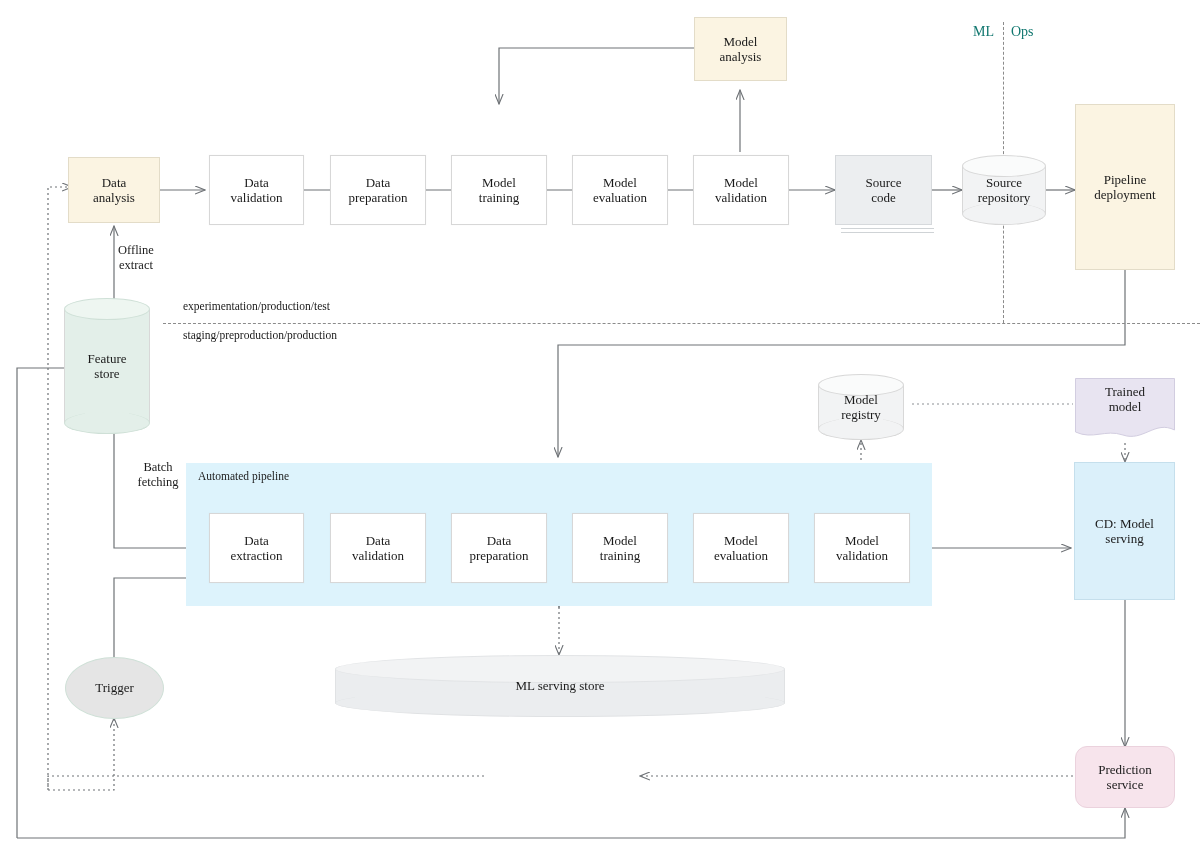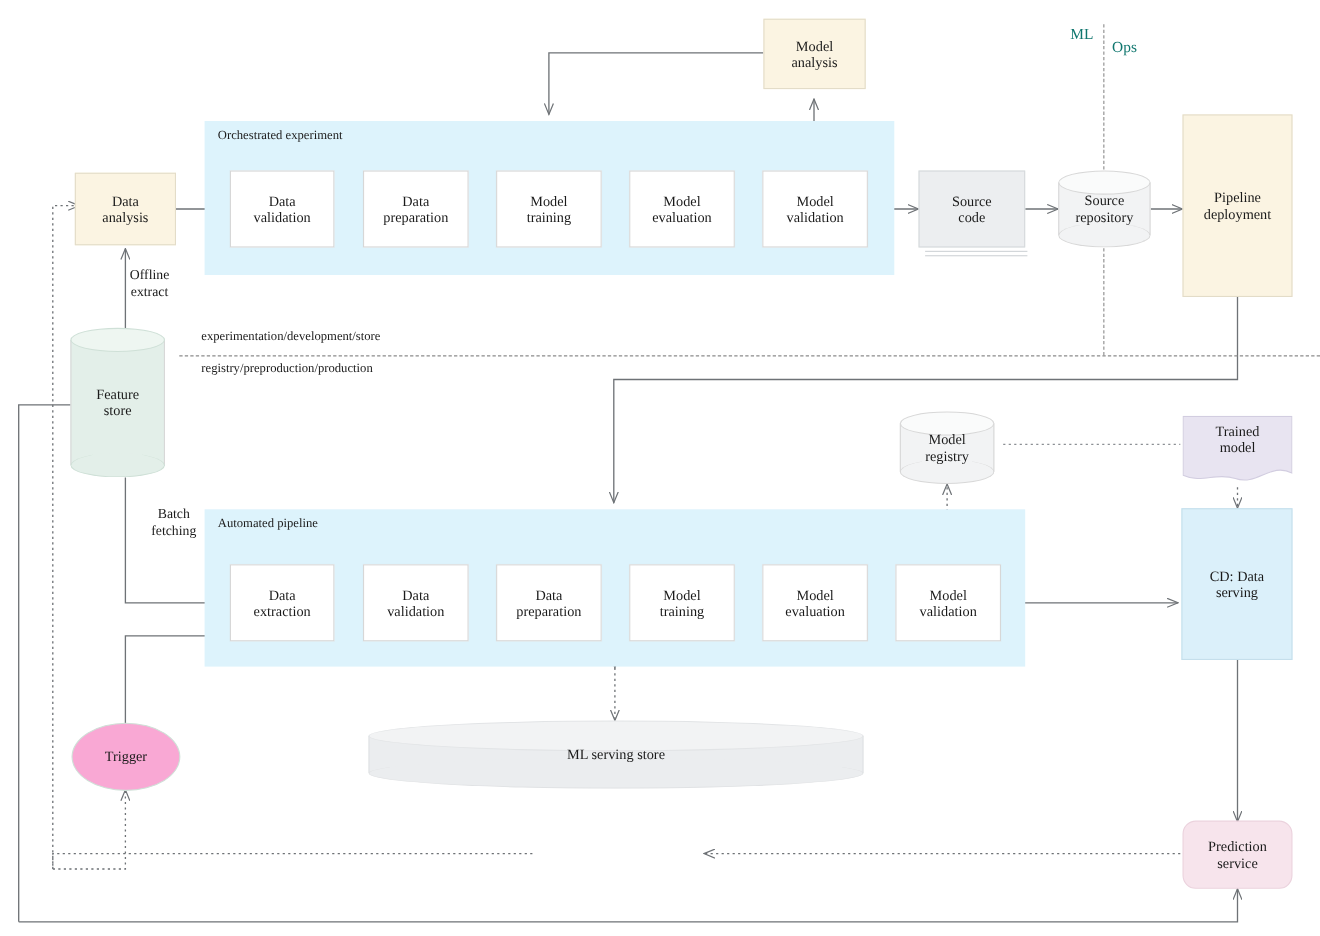--- a/index.html
+++ b/index.html
@@ -46,21 +46,21 @@
   .disk .dbody{position:absolute;left:0;right:0;top:14px;bottom:14px;
                background:#ebedef;border-left:1px solid #e0e2e4;border-right:1px solid #e0e2e4;}
   .disk .dtop{position:absolute;left:0;right:0;top:0;height:28px;border-radius:50%;
               background:#f2f3f4;border:1px solid #e2e4e6;box-sizing:border-box;}
   .disk .dbot{position:absolute;left:0;right:0;bottom:0;height:28px;border-radius:50%;
               background:#ebedef;border:1px solid #e0e2e4;box-sizing:border-box;border-top:none;}
   .disk .dtxt{position:absolute;left:0;right:0;top:50%;transform:translateY(-50%);
               text-align:center;font-size:13px;color:#1a1a1a;z-index:4;}
 
   
-  .ell{border-radius:50%;background:#f9a8d4;border:1px solid #cfe0d7;font-size:13px;}
+  .ell{border-radius:50%;background:#e5e5e5;border:1px solid #cfe0d7;font-size:13px;}
 
   
   .divider{position:absolute;border-top:1.5px dashed #8b8b8b;}
   .vdivider{position:absolute;border-left:1.5px dashed #8b8b8b;}
   .dlabel{position:absolute;font-size:11.5px;color:#1a1a1a;white-space:nowrap;}
   .mlops{position:absolute;font-size:14px;color:#0f766e;white-space:nowrap;}
 </style>
 </head>
 <body>
 
@@ -133,34 +133,31 @@
 
     <g fill="none" stroke="#8c9094" stroke-width="1.2" stroke-dasharray="2,3">
       <path d="M912,404 L1073,404"></path>
     </g>
 
     <g fill="none" stroke="#6e7276" stroke-width="1.2" stroke-dasharray="2,3" marker-end="url(#ahd)" marker-start="url(#ahd)">
       <path d="M559,607 L559,655"></path>
     </g>
   </svg>
 
-  <div class="zone" style="left:186px;top:110px;width:627px;height:140px;">
-    <span class="ztitle">Orchestrated experiment</span>
-  </div>
 
   <div class="zone" style="left:186px;top:463px;width:746px;height:143px;padding-left:17px;">
     <span class="ztitle">Automated pipeline</span>
   </div>
 
   <div class="divider" style="left:163px;top:323px;width:1037px;"></div>
   <div class="vdivider" style="left:1003px;top:22px;height:301px;"></div>
   <div class="mlops" style="left:973px;top:24px;">ML</div>
-  <div class="mlops" style="left:1011px;top:24px;margin-top:12px;">Ops</div>
-  <div class="dlabel" style="left:183px;top:300px;">experimentation/development/store</div>
-  <div class="dlabel" style="left:183px;top:329px;">registry/preproduction/production</div>
+  <div class="mlops" style="left:1011px;top:24px;">Ops</div>
+  <div class="dlabel" style="left:183px;top:300px;">experimentation/production/test</div>
+  <div class="dlabel" style="left:183px;top:329px;">staging/preproduction/production</div>
 
   <div class="node" style="left:118px;top:240px;width:80px;height:36px;justify-content:flex-start;font-size:12.5px;">
     <span class="lbl">Offline
 extract</span>
   </div>
   <div class="node" style="left:118px;top:457px;width:80px;height:36px;justify-content:center;font-size:12.5px;">
     <span class="lbl">Batch
 fetching</span>
   </div>
 
@@ -263,21 +260,21 @@
   <div style="position:absolute;left:1075px;top:378px;width:100px;height:64px;">
     <svg viewBox="0 0 100 64" width="100" height="64" style="position:absolute;left:0;top:0;">
       <path d="M0.5,0.5 L99.5,0.5 L99.5,52 C80,42 68,64 48,57 C30,51 18,62 0.5,54 Z" fill="#e8e4f1" stroke="#d2cde0" stroke-width="1"></path>
     </svg>
     <div style="position:absolute;left:0;right:0;top:6px;text-align:center;font-size:13px;
                 line-height:1.18;white-space:pre-line;color:#1a1a1a;">Trained
 model</div>
   </div>
 
   <div class="node lblue" style="left:1074px;top:462px;width:101px;height:138px;">
-    <span class="lbl">CD: Data
+    <span class="lbl">CD: Model
 serving</span>
   </div>
 
   <div class="disk" style="left:335px;top:655px;width:450px;height:62px;">
     <div class="dbody"></div>
     <div class="dbot"></div>
     <div class="dtop"></div>
     <div class="dtxt">ML serving store</div>
   </div>
 

